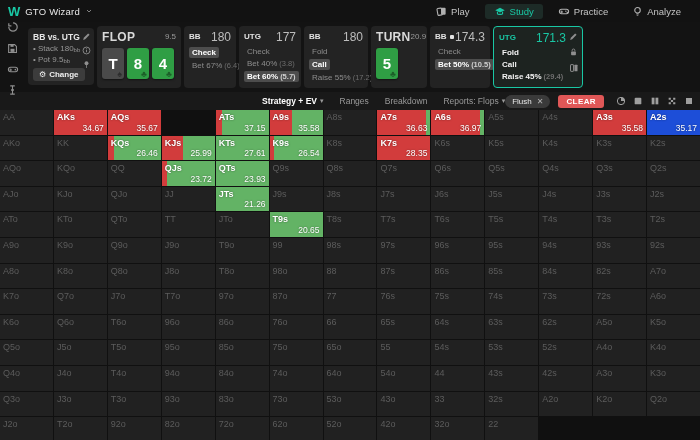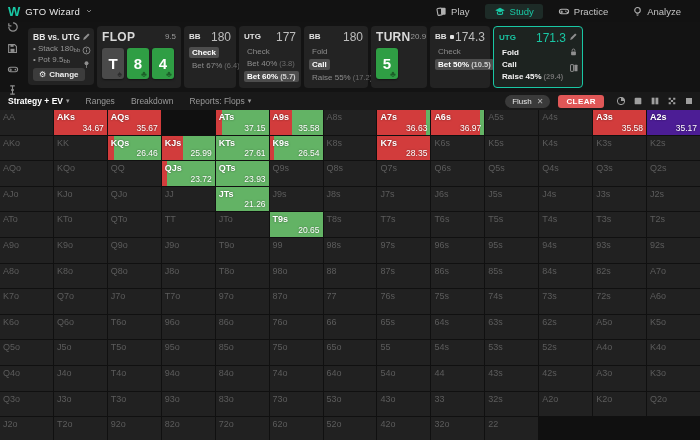--- a/index.html
+++ b/index.html
@@ -50,21 +50,21 @@
   .act-row{font-size:8px;color:#8d8d8d;padding:1px 3px;margin:1px 0;white-space:nowrap;border-radius:2px;}
   .act-row .paren{color:#6e6e6e;font-size:7.5px;margin-left:2px;}
   .act-row.hl{background:#4d4d4d;color:#fff;font-weight:bold;display:inline-block;}
   .act-row.hl .paren{color:#cfcfcf;}
   .act-row.future{color:#f2f2f2;font-weight:bold;}
   .actions.active{border:1px solid #19c7a4;background:#1d2320;padding-right:16px;}
   .actions.active .act-pos,.actions.active .act-stack{color:#19c7a4;}
   .act-icons{position:absolute;right:3px;top:5px;display:flex;flex-direction:column;gap:6px;}
 
   
-  .toolbar{height:18px;display:flex;align-items:center;justify-content:space-between;padding:0 6px 0 8px;background:#191919;}
+  .toolbar{height:18px;display:flex;align-items:center;justify-content:flex-end;padding:0 6px 0 8px;background:#191919;}
   .tabs{display:flex;align-items:center;gap:16px;}
   .tab{font-size:8.5px;color:#9a9a9a;cursor:pointer;display:flex;align-items:center;gap:3px;white-space:nowrap;}
   .tab.active{color:#ffffff;font-weight:bold;}
   .caret{font-size:7px;color:#9a9a9a;}
   .toolbar-right{display:flex;align-items:center;gap:8px;}
   .chip{background:#3a3a3a;border-radius:8px;color:#e8e8e8;font-size:8px;padding:2px 7px;display:flex;align-items:center;gap:5px;cursor:pointer;}
   .chip .x{color:#b5b5b5;font-size:8px;}
   .clear-btn{background:#e05757;color:#fff;font-weight:bold;font-size:8px;border-radius:3px;padding:2px 8px;letter-spacing:.4px;cursor:pointer;}
   .view-icons{display:flex;align-items:center;gap:7px;margin-left:4px;}
   .view-icons .icn{color:#9f9f9f;cursor:pointer;}
@@ -375,21 +375,21 @@
       <div class="cell">
         <span class="lbl">A5s</span>
       </div>
       <div class="cell">
         <span class="lbl">A4s</span>
       </div>
       <div class="cell colored" style="background: rgb(210, 60, 60);">
         <span class="lbl">A3s</span>
         <span class="val">35.58</span>
       </div>
-      <div class="cell colored" style="background: #4c1d95;">
+      <div class="cell colored" style="background: #1d4ed8;">
         <span class="lbl">A2s</span>
         <span class="val">35.17</span>
       </div>
       <div class="cell">
         <span class="lbl">AKo</span>
       </div>
       <div class="cell">
         <span class="lbl">KK</span>
       </div>
       <div class="cell colored" style="background: linear-gradient(90deg, rgb(210, 60, 60) 0%, rgb(210, 60, 60) 12%, rgb(99, 179, 101) 12%, rgb(99, 179, 101) 100%);">

